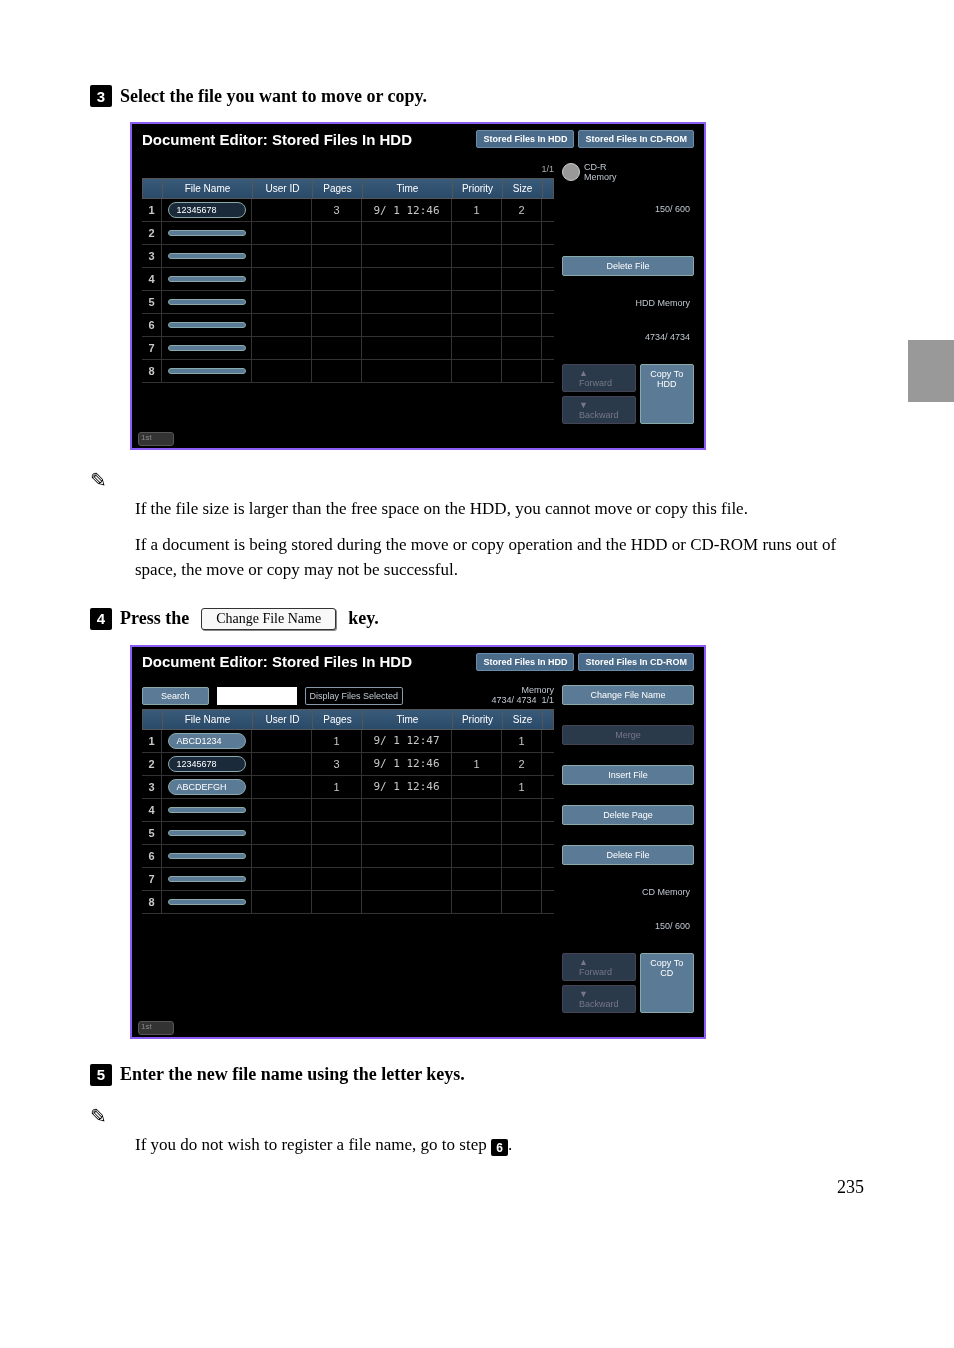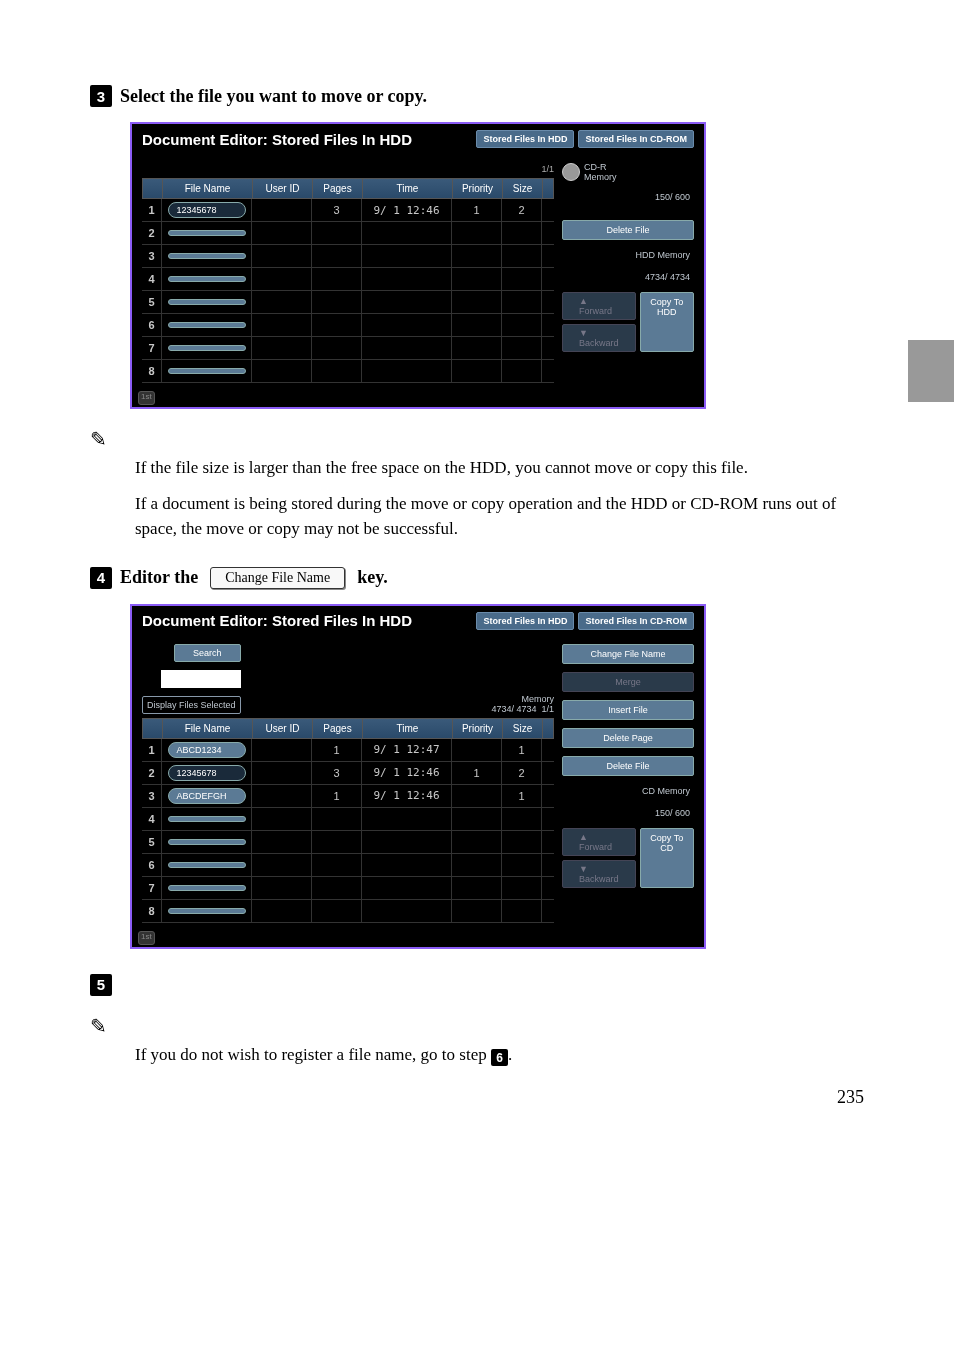--- a/index.html
+++ b/index.html
@@ -83,21 +83,21 @@
       padding: 8px 10px 6px 10px;
       color: #fff;
       font-size: 10px;
     }
     .shot-top-bar {
       display: flex;
       justify-content: space-between;
       align-items: flex-end;
       margin-bottom: 4px;
     }
-    .shot-left-controls { display: flex; gap: 8px; align-items: flex-end; flex-direction: column; }
+    .shot-left-controls { display: flex; gap: 8px; align-items: flex-start; }
     .search-btn {
       background: #5b7a95;
       color: #fff;
       border: 1px solid #8aa;
       font-size: 9px;
       padding: 3px 18px;
       border-radius: 2px;
     }
     .search-field {
       background: #fff;
@@ -168,21 +168,21 @@
     }
     .file-btn.hilite { background: #1a2a3a; }
     .cell-user { width: 60px; }
     .cell-pages { width: 50px; }
     .cell-time { width: 90px; font-family: monospace; }
     .cell-priority { width: 50px; }
     .cell-size { width: 40px; }
     .shot-side {
       display: flex;
       flex-direction: column;
-      gap: 8px;
+      gap: 20px;
       padding-left: 8px;
       font-size: 9px;
       width: 140px;
     }
     .side-btn {
       background: #5b7a95;
       color: #fff;
       border: 1px solid #8aa;
       padding: 4px 6px;
       border-radius: 2px;
@@ -201,21 +201,21 @@
     }
     .shot-main-flex { display: flex; align-items: flex-start; }
     .shot-footer-bulge {
       background: #000;
       height: 18px;
       display: flex;
       align-items: center;
       padding-left: 6px;
     }
     .bulge {
-      width: 17px; height: 14px;
+      width: 36px; height: 14px;
       background: #333;
       border: 1px solid #555;
       border-radius: 3px;
       font-size: 8px; color: #888;
       text-align: left; padding-left:2px;
     }
     .side-margin-tab {
       position: absolute;
       right: 0;
       top: 340px;
@@ -391,21 +391,21 @@
       <div class="bulge">1st</div>
     </div>
 </div>
 
 <span class="note-icon">✎</span>
 <p class="note-text">If the file size is larger than the free space on the HDD, you cannot move or copy this file.</p>
 <p class="note-text">If a document is being stored during the move or copy operation and the HDD or CD-ROM runs out of space, the move or copy may not be successful.</p>
 
 <div class="step-heading">
   <span class="step-num">4</span>
-  <span class="step-text">Editor the</span>
+  <span class="step-text">Press the</span>
   <span class="step-key">Change File Name</span>
   <span class="step-text">key.</span>
 </div>
 
 <div class="screenshot-wrap">
   <div class="shot-header">
     <span>Document Editor: Stored Files In HDD</span>
     <span class="tabs">
       <span class="tab-btn">Stored Files In HDD</span>
       <span class="tab-btn">Stored Files In CD-ROM</span>
@@ -543,20 +543,21 @@
       </div>
     </div>
   </div>
   <div class="shot-footer-bulge">
       <div class="bulge">1st</div>
     </div>
 </div>
 
 <div class="step-heading">
   <span class="step-num">5</span>
+  <span class="step-text">Enter the new file name using the letter keys.</span>
 </div>
 
 <span class="note-icon">✎</span>
 <p class="note-text">
   <span>If you do not wish to register a file name, go to step </span><span class="inline-step-ref">6</span><span>.</span>
 </p>
 
 <div class="page-num">235</div>
 
 </body></html>

